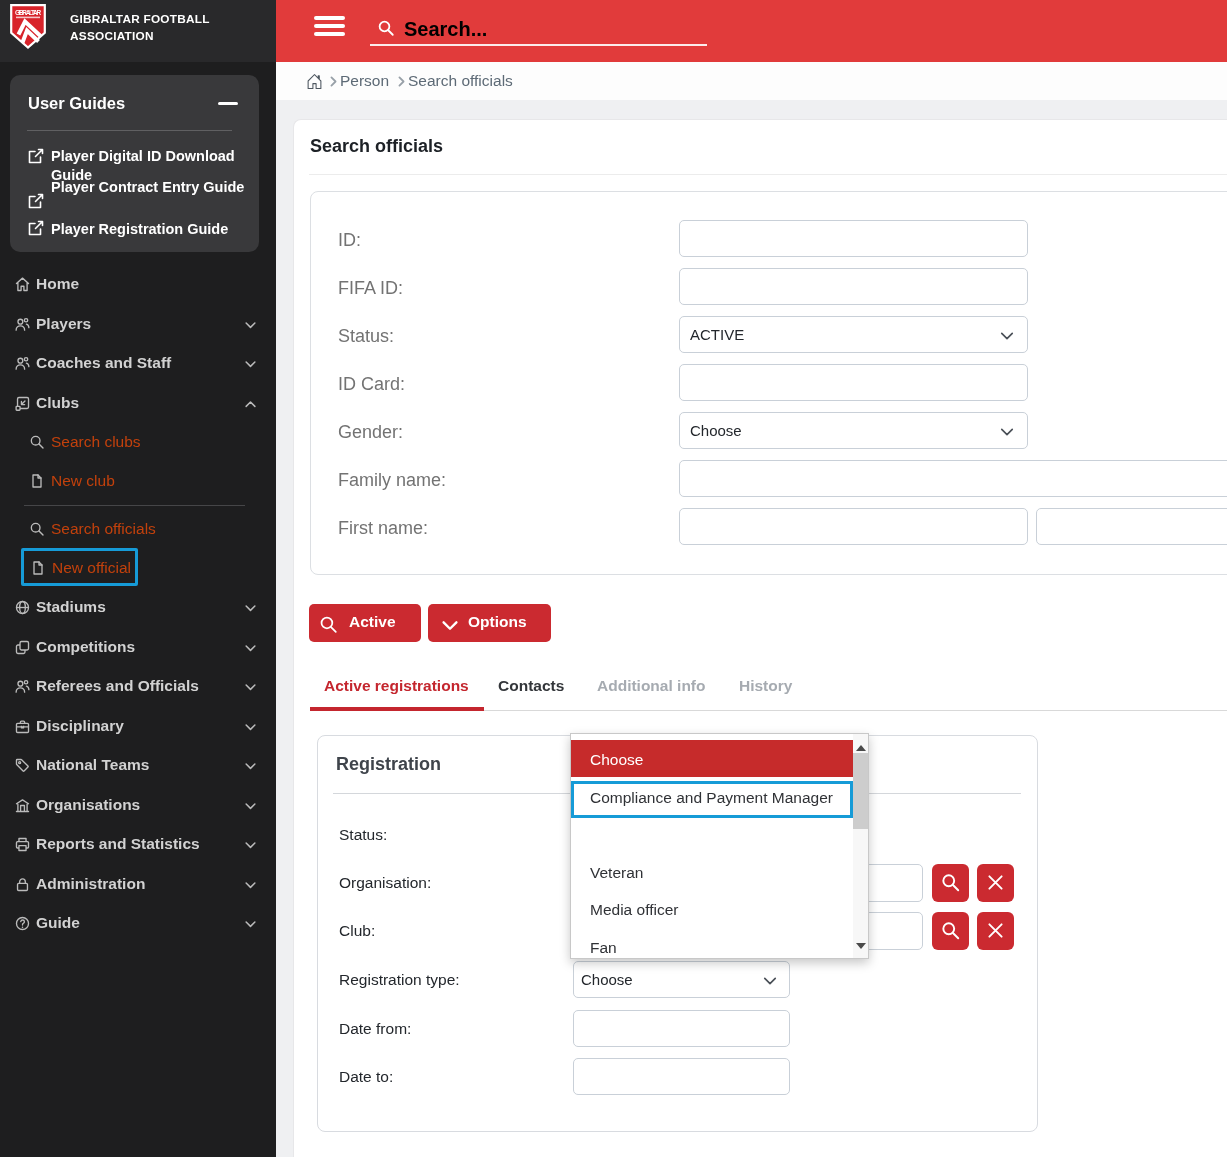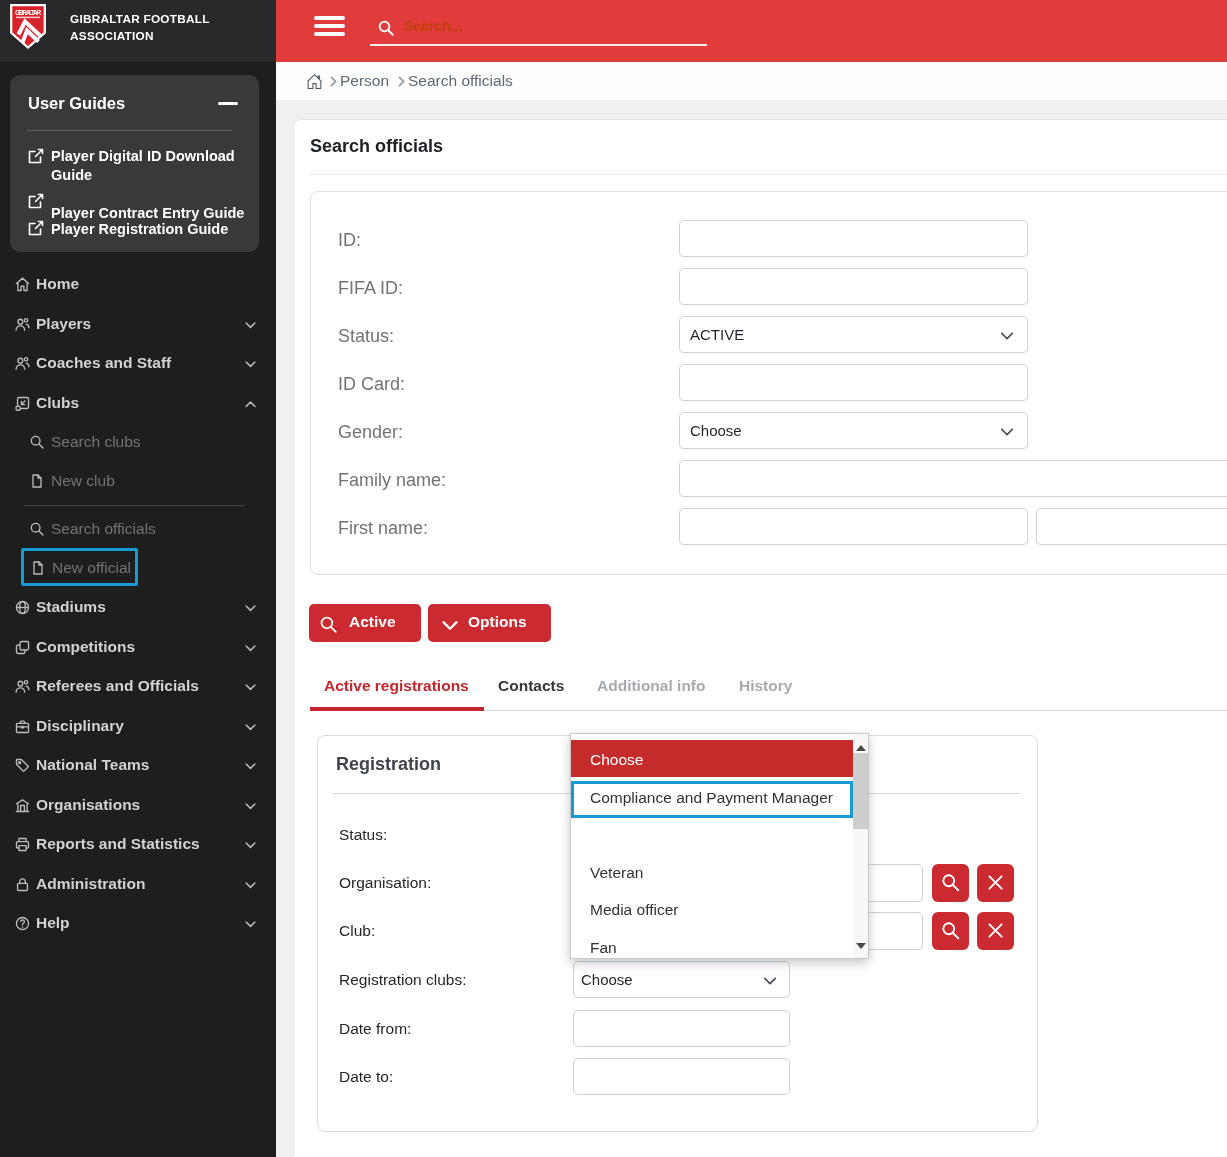--- a/index.html
+++ b/index.html
@@ -13,29 +13,29 @@
 #sbheader { left:0; top:0; width:276px; height:62px; background:#29292b; }
 #brand-text { left:70px; top:11px; width:190px; color:#fff; font-size:11.8px; font-weight:bold; line-height:17px; letter-spacing:0.25px; }
 #ugcard { left:10px; top:75px; width:249px; height:177px; background:#39393b; border-radius:10px; }
 #ugtitle { left:28px; top:94px; color:#fff; font-size:16.5px; font-weight:bold; }
 #ugminus { left:218px; top:102px; width:20px; height:3px; background:#fff; border-radius:2px; }
 #ughr { left:27px; top:130px; width:205px; height:1px; background:#606062; }
 .uglink { position:absolute; left:51px; color:#fff; font-size:14.5px; font-weight:bold; line-height:19px; }
 .ugicon { position:absolute; left:28px; color:#fff; }
 .nicon { position:absolute; color:#bbbbbb; }
 .nlabel { position:absolute; font-size:15.5px; font-weight:bold; color:#d2d2d2; }
-.sublabel { position:absolute; font-size:15.5px; font-weight:normal; color:#737373; }
+.sublabel { position:absolute; font-size:15.5px; font-weight:normal; color:#c2410c; }
 .nchev { position:absolute; left:243px; color:#bbbbbb; }
 #navsep { left:24px; top:505px; width:221px; height:1px; background:#464648; }
 #focusring { left:21px; top:548px; width:117px; height:38px; border:3px solid #169bd7; border-radius:2px; }
 
 
 #topbar { left:276px; top:0; width:951px; height:62px; background:#e13b3b; }
 .hbar { position:absolute; left:314px; width:31px; height:4.5px; background:#fff; border-radius:2.5px; }
-#tsearchtext { left:404px; top:18px; color:#c2410c; font-size:14px; font-weight:bold; }
+#tsearchtext { left:404px; top:18px; color:#000000; font-size:20px; font-weight:bold; }
 #tunderline { left:370px; top:44px; width:337px; height:1.5px; background:rgba(255,255,255,0.9); }
 
 
 #crumb { left:276px; top:62px; width:951px; height:38px; background:#fdfdfd; }
 #crumbtxt { left:340px; top:72px; color:#5d6a76; font-size:15.5px; }
 #crumbtxt2 { left:408px; top:72px; color:#5d6a76; font-size:15.5px; }
 
 
 #main { left:276px; top:100px; width:951px; height:1057px; background:#eff0f2; }
 #panel { left:293px; top:119px; width:934px; height:1038px; background:#fff; border:1px solid #e7e7e9; border-radius:8px 0 0 0; border-right:none; border-bottom:none; }
@@ -171,21 +171,21 @@
   <div class="rfield abs" style="left:573px; top:912px; width:350px; height:38px"></div>
   <div class="sqbtn abs" style="left:932px; top:912px"></div>
   <svg class="abs" style="left:940px; top:920px" width="21" height="21" viewBox="0 0 24 24" fill="none" stroke="#fff" stroke-width="2.2" stroke-linecap="round">
       <circle cx="10" cy="10" r="6.2"></circle>
       <path d="M14.8 14.8l6 6"></path>
     </svg>
   <div class="sqbtn abs" style="left:977px; top:912px"></div>
   <svg class="abs" style="left:985px; top:920px" width="21" height="21" viewBox="0 0 24 24" fill="none" stroke="#fff" stroke-width="2.2" stroke-linecap="round">
       <path d="M5 5l14 14M19 5L5 19"></path>
     </svg>
-  <div class="rlabel" style="top:971px">Registration clubs:</div>
+  <div class="rlabel" style="top:971px">Registration type:</div>
   <div class="rfield abs" style="left:573px; top:961px; width:217px; height:37px"></div>
   <div class="abs" style="left:581px; top:971px; color:#23272c; font-size:15px">Choose</div>
   <svg class="abs" style="left:761px; top:972px" width="18" height="18" viewBox="0 0 24 24" fill="none" stroke="#494f57" stroke-width="2.2" stroke-linecap="round" stroke-linejoin="round">
       <path d="M5 8.5l7 7 7-7"></path>
     </svg>
   <div class="rlabel" style="top:1020px">Date from:</div>
   <div class="rfield abs" style="left:573px; top:1010px; width:217px; height:37px"></div>
   <div class="rlabel" style="top:1068px">Date to:</div>
   <div class="rfield abs" style="left:573px; top:1058px; width:217px; height:37px"></div>
 
@@ -226,21 +226,21 @@
   <div id="ugtitle" class="abs">User Guides</div>
   <div id="ugminus" class="abs"></div>
   <div id="ughr" class="abs"></div>
   <svg class="ugicon abs" style="top:148px" width="16" height="16" viewBox="0 0 16 16" fill="none" stroke="#fff" stroke-width="1.6">
       <path d="M10.5 1.5h4v4M14.2 1.8L7.5 8.5M12.5 9v5.5h-11v-11H7" stroke-linecap="round" stroke-linejoin="round"></path>
     </svg>
   <div class="uglink abs" style="top:147px; width:185px">Player Digital ID Download Guide</div>
   <svg class="ugicon abs" style="top:193px" width="16" height="16" viewBox="0 0 16 16" fill="none" stroke="#fff" stroke-width="1.6">
       <path d="M10.5 1.5h4v4M14.2 1.8L7.5 8.5M12.5 9v5.5h-11v-11H7" stroke-linecap="round" stroke-linejoin="round"></path>
     </svg>
-  <div class="uglink abs" style="top:204px">Player Contract Entry Guide</div>
+  <div class="uglink abs" style="top:178px">Player Contract Entry Guide</div>
   <svg class="ugicon abs" style="top:220px" width="16" height="16" viewBox="0 0 16 16" fill="none" stroke="#fff" stroke-width="1.6">
       <path d="M10.5 1.5h4v4M14.2 1.8L7.5 8.5M12.5 9v5.5h-11v-11H7" stroke-linecap="round" stroke-linejoin="round"></path>
     </svg>
   <div class="uglink abs" style="top:220px">Player Registration Guide</div>
 
   <svg class="nicon abs" style="left:14px; top:276px" width="17" height="17" viewBox="0 0 24 24" fill="none" stroke="currentColor" stroke-width="1.9" stroke-linecap="round" stroke-linejoin="round">
       <path d="M3.5 10.5L12 3l8.5 7.5M5.5 9v11.5h4.5v-6h4v6h4.5V9"></path>
     </svg>
   <div class="nlabel abs" style="left:36px; top:275px">Home</div>
 
@@ -376,18 +376,18 @@
   <div class="nlabel abs" style="left:36px; top:875px">Administration</div>
   <svg class="nchev abs" style="top:878px" width="15" height="15" viewBox="0 0 24 24" fill="none" stroke="currentColor" stroke-width="2.4" stroke-linecap="round" stroke-linejoin="round">
       <path d="M5 8l7 7 7-7"></path>
     </svg>
 
   <svg class="nicon abs" style="left:14px; top:915px" width="17" height="17" viewBox="0 0 24 24" fill="none" stroke="currentColor" stroke-width="1.9" stroke-linecap="round">
       <circle cx="12" cy="12" r="8.5"></circle>
       <path d="M9.5 9.3c.3-1.4 1.3-2.2 2.6-2.2 1.5 0 2.6 1 2.6 2.3 0 1.1-.6 1.7-1.5 2.3-.8.5-1.2 1-1.2 2v.4"></path>
       <circle cx="12" cy="17.2" r="1.1" fill="currentColor" stroke="none"></circle>
     </svg>
-  <div class="nlabel abs" style="left:36px; top:914px">Help</div>
+  <div class="nlabel abs" style="left:36px; top:914px">Guide</div>
   <svg class="nchev abs" style="top:917px" width="15" height="15" viewBox="0 0 24 24" fill="none" stroke="currentColor" stroke-width="2.4" stroke-linecap="round" stroke-linejoin="round">
       <path d="M5 8l7 7 7-7"></path>
     </svg>
 
 </div>
 
 </body></html>

